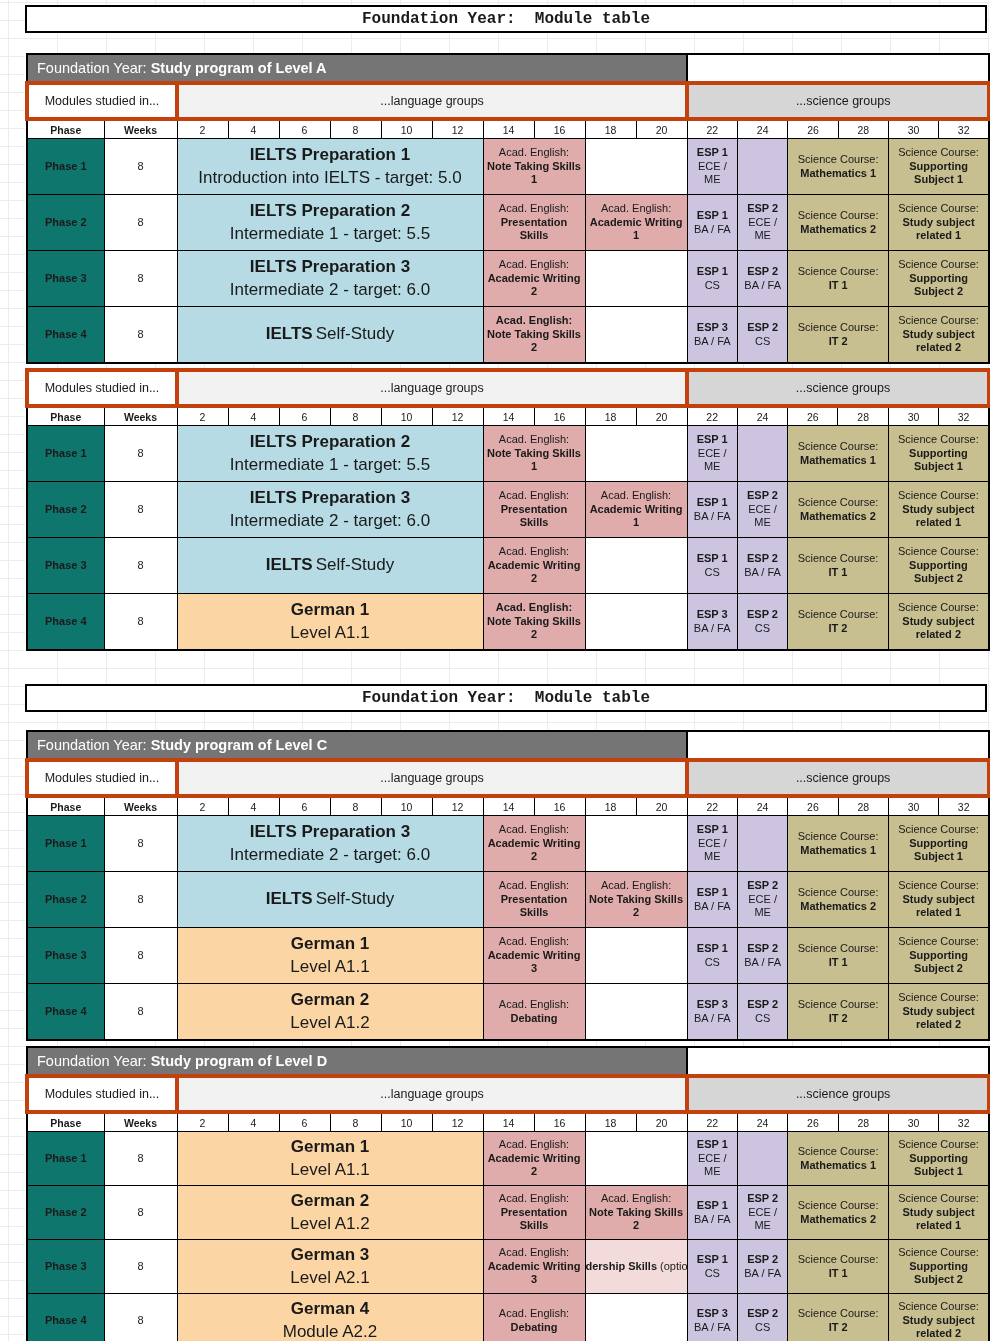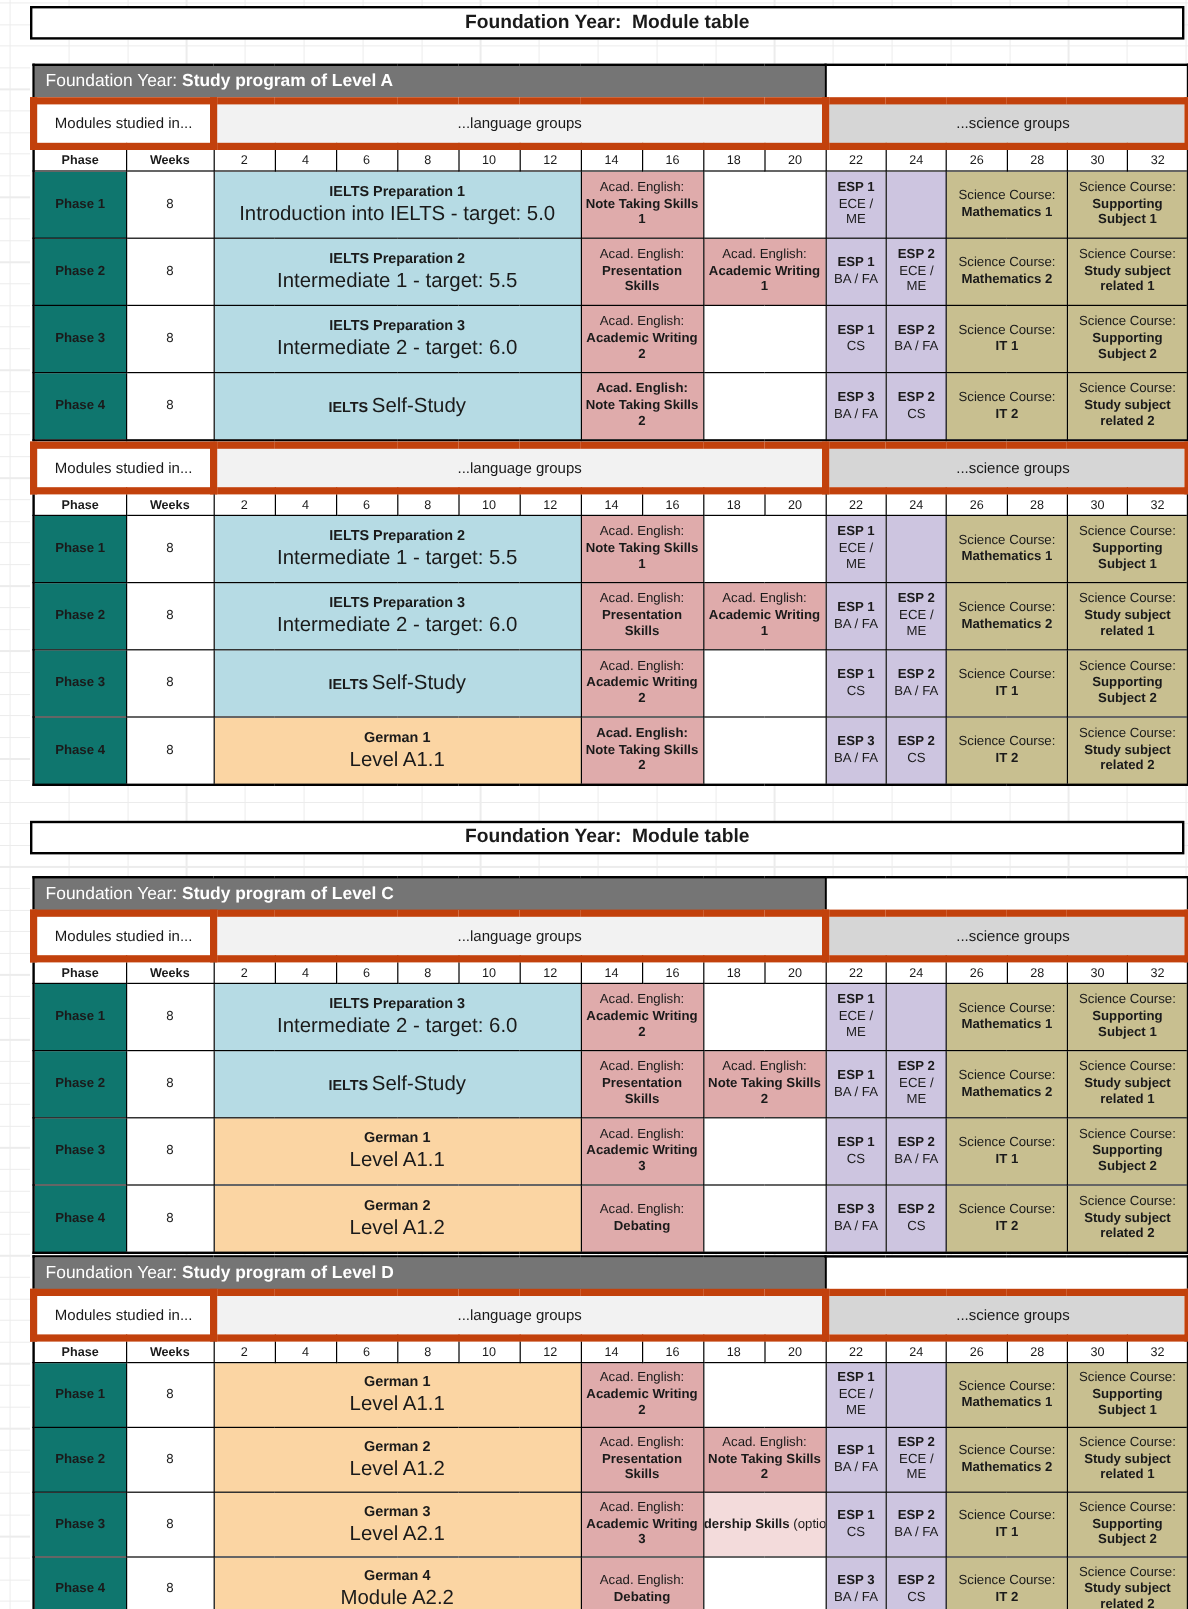--- a/index.html
+++ b/index.html
@@ -10,48 +10,48 @@
       repeating-linear-gradient(to bottom, #ececec 0 1px, transparent 1px 18px),
       repeating-linear-gradient(to right, #ececec 0 1px, transparent 1px 49px);
     background-position:0 2px, 8px 0;
     font-family:"Liberation Sans","DejaVu Sans",sans-serif;
     color:#1a1a1a;
   }
   .ptitle{
     position:absolute;left:25px;width:958px;height:24px;
     border:2px solid #000;background:#fff;
     display:flex;align-items:center;justify-content:center;
-    font-size:16px;font-weight:bold;
+    font-size:16px;font-weight:bold;font-family:Liberation Mono, monospace;
   }
   #title1{top:5px;}
   #title2{top:684px;}
   table.mod{
     position:absolute;left:25px;border-collapse:collapse;table-layout:fixed;
     width:962px;border:2px solid #000;background:#fff;
   }
   #tableA{top:53px;} #tableB{top:368px;} #tableC{top:730px;} #tableD{top:1046px;}
   td{border:1px solid #000;padding:0 2px;text-align:center;vertical-align:middle;overflow:hidden;}
   tr.gr td{height:26px;border:2px solid #000;}
   td.gbar{
     background:var(--graybar);color:#fff;text-align:left;padding-left:9px;
     font-size:14.5px;font-weight:normal;white-space:nowrap;
   }
   td.gbar b{font-weight:bold;}
   td.gwhite{background:#fff;}
-  tr.band td{height:32px;font-size:12.5px;border:6px solid #c2410c;}
+  tr.band td{height:32px;font-size:12.5px;border:4px solid #c2410c;}
   td.mods{background:#ffffff;}
   td.lang{background:var(--bandlang);}
   td.sci{background:var(--bandsci);padding-left:12px;}
   tr.nums td{height:17px;font-size:10.5px;background:#fff;}
   tr.nums td.hb{font-weight:bold;}
   tr.prow td{height:55px;font-size:11px;line-height:1.25;}
   table.short tr.prow td{height:53px;}
   td.ph{font-weight:bold;background:#0f766e;}
   td.wk{background:#fff;}
-  td.main .b{display:block;font-weight:bold;font-size:12px;line-height:1.35;}
+  td.main .b{display:block;font-weight:bold;font-size:17px;line-height:1.35;}
   td.main .r{display:block;font-size:17px;line-height:1.35;}
   td.main.inline .b,td.main.inline .r{display:inline;}
   td .t{display:block;}
   td .b2{display:block;font-weight:bold;}
   .tb{font-weight:bold;}
   td.c-blue{background:var(--blue);}
   td.c-orange{background:var(--orange);}
   td.c-pink{background:var(--pink);}
   td.c-pinklight{background:var(--pinklight);}
   td.c-purple{background:var(--purple);}

